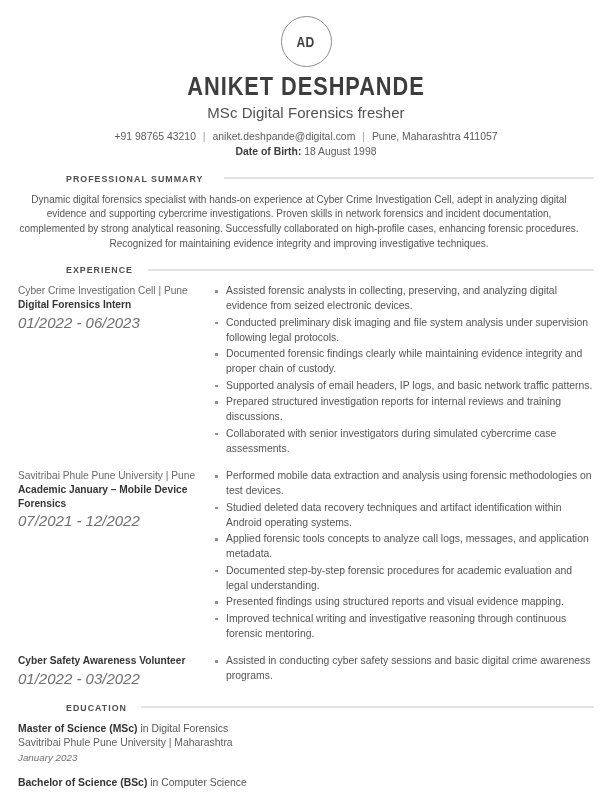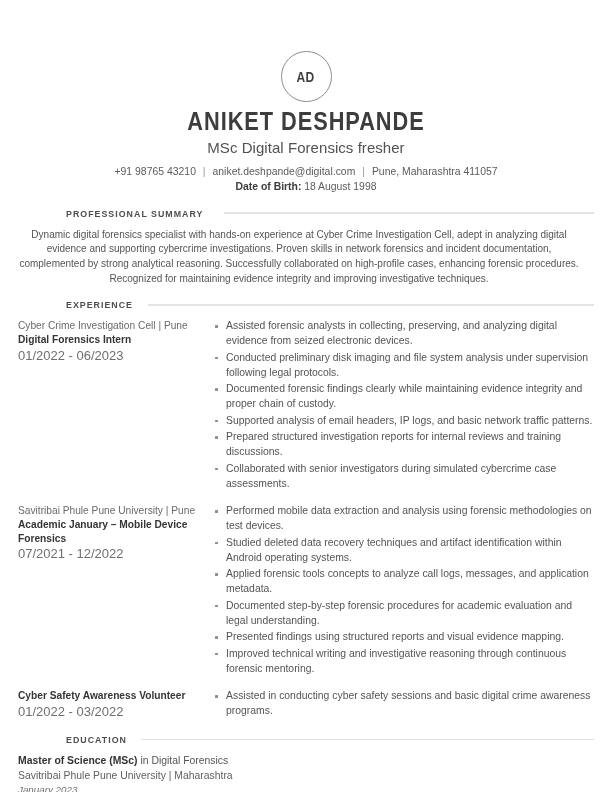--- a/index.html
+++ b/index.html
@@ -15,21 +15,20 @@
     -webkit-font-smoothing: antialiased;
     overflow: hidden;
   }
 
   .page {
     width: 612px;
     height: 592px;
     box-sizing: border-box;
     padding: 0 18px;
     position: relative;
-    margin-top: 35px;
   }
 
   
   .header {
     text-align: center;
     padding-top: 16px;
   }
   .avatar {
     width: 49px;
     height: 49px;
@@ -138,21 +137,22 @@
     color: #6a6a6a;
     line-height: 1.35;
   }
   .exp-role {
     font-size: 10.2px;
     font-weight: bold;
     color: #353535;
     line-height: 1.35;
   }
   .exp-dates {
-    font-size: 13px;
+    font-size: 15px;
+    font-style: italic;
     color: #6f6f6f;
     line-height: 1.4;
   }
   .exp-right {
     flex: 1;
     padding-left: 2px;
   }
   .bullets {
     list-style: none;
     margin: 0;

